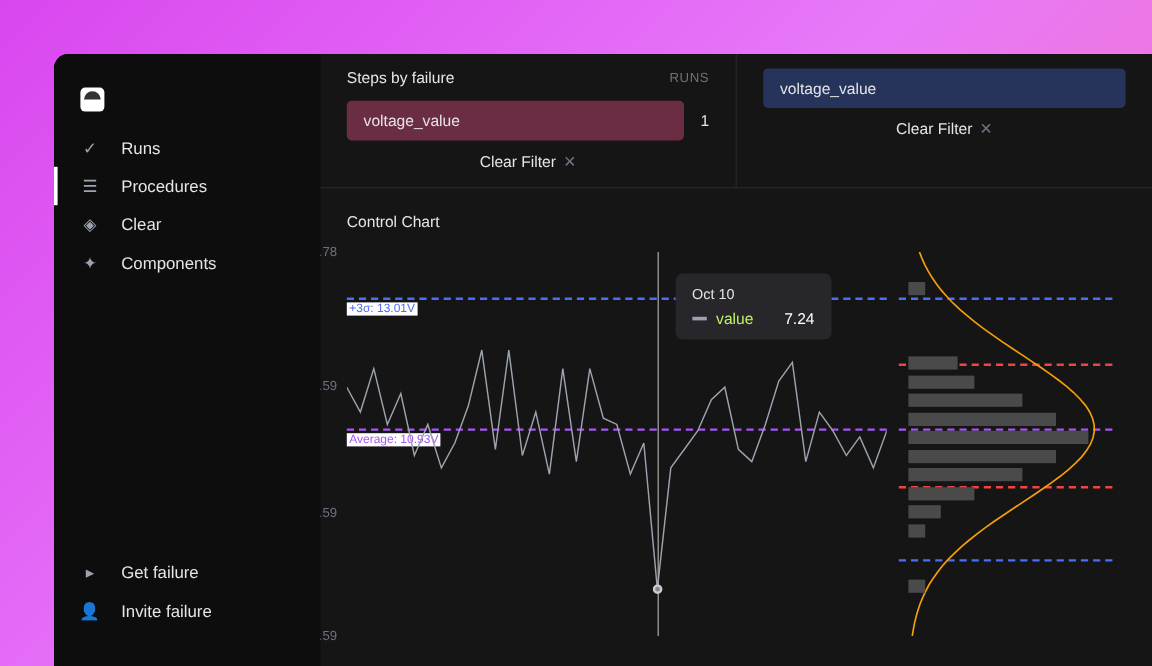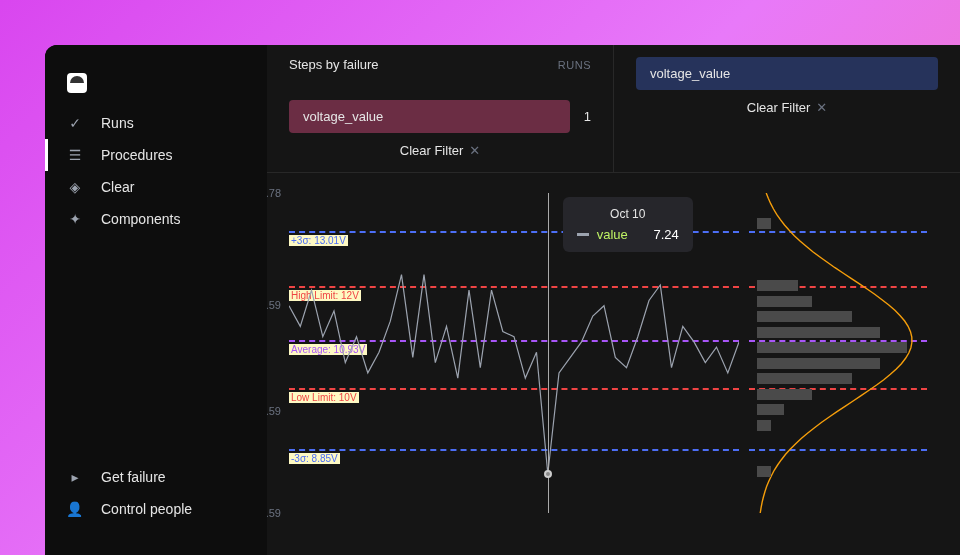--- a/index.html
+++ b/index.html
@@ -9,40 +9,40 @@
 .logo{width:20px;height:20px;background:#fff;border-radius:4px;margin:8px 0 14px 22px;position:relative}
 .logo::after{content:'';position:absolute;top:3px;left:3px;width:14px;height:7px;background:#333;border-radius:7px 7px 0 0}
 .nav{flex:1}
 .nav-item{display:flex;align-items:center;padding:8px 22px;color:#e5e5e5;font-size:14px;cursor:pointer}
 .nav-item.active{border-left:3px solid #fff;padding-left:19px;font-weight:500}
 .nav-item .icon{width:16px;height:16px;margin-right:18px;display:flex;align-items:center;justify-content:center;color:#9ca3af}
 .bottom-nav{padding-bottom:10px}
 .main{flex:1;background:#151515;overflow:hidden;display:flex;flex-direction:column}
 .panels{display:flex;border-bottom:1px solid #282828}
 .panel{flex:1;padding:12px 22px 14px;border-right:1px solid #282828}
-.panel-head{display:flex;justify-content:space-between;align-items:center;font-size:13px;color:#e5e5e5;margin-bottom:28px}
+.panel-head{display:flex;justify-content:space-between;align-items:center;font-size:13px;color:#e5e5e5;margin-bottom:12px}
 .panel-head .sub{color:#6b7280;font-size:11px;letter-spacing:0.5px}
 .chip-row{display:flex;align-items:center;gap:14px;margin-bottom:10px}
 .chip{flex:1;padding:9px 14px;border-radius:4px;font-size:13px;color:#e5e5e5}
 .chip.fail{background:#6b2d44}
 .chip.dur{background:#26335b}
 .chip-val{color:#e5e5e5;font-size:13px}
 .clear{text-align:center;font-size:13px;color:#e5e5e5;cursor:pointer}
 .clear .x{margin-left:6px;color:#6b7280}
 .chart-sec{padding:20px 22px}
 .chart-title{font-size:13px;color:#e5e5e5;margin-bottom:18px}
 .chart-wrap{display:flex;gap:18px}
 .chart-main{position:relative;width:450px;height:320px}
 .chart-side{position:relative;width:170px;height:320px}
 .ylabel{position:absolute;right:100%;margin-right:8px;font-size:11px;color:#6b7280;transform:translateY(-50%)}
 .refline{position:absolute;left:0;right:0;border-top:2px dashed;font-size:10px;padding:2px 0}
 .refline.blue{border-color:#4c6ef5;color:#4c6ef5}
 .refline.red{border-color:#ef4444;color:#ef4444}
 .refline.purple{border-color:#a855f7;color:#a855f7}
-.refline .lbl{background:#fef9c3;padding:0 2px}
+.refline .lbl{background:#ffffff;padding:0 2px}
 .tooltip{position:absolute;background:#26262b;border-radius:6px;padding:10px 14px;min-width:130px;z-index:10}
 .tt-date{font-size:12px;color:#e5e5e5;margin-bottom:6px}
 .tt-row{display:flex;align-items:center;gap:8px;font-size:13px}
 .tt-swatch{width:12px;height:3px;background:#9ca3af}
 .tt-label{color:#bef264}
 .tt-val{margin-left:auto;color:#fff;font-weight:500}
 svg{position:absolute;top:0;left:0}
 .hbar{position:absolute;background:#4a4a4a;height:11px}
 </style>
 </head>
@@ -69,21 +69,21 @@
         <span>Components</span>
       </div>
     </div>
     <div class="bottom-nav">
       <div class="nav-item">
         <span class="icon">▸</span>
         <span>Get failure</span>
       </div>
       <div class="nav-item">
         <span class="icon">👤</span>
-        <span>Control people</span>
+        <span>Invite failure</span>
       </div>
     </div>
   </div>
 
   <div class="main">
     <div class="panels">
       <div class="panel">
         <div class="panel-head">
           <span>Steps by failure</span>
           <span class="sub">RUNS</span>
@@ -100,40 +100,38 @@
         <div class="chip-row">
           <div class="chip dur">voltage_value</div>
         </div>
         <div class="clear">
           <span>Clear Filter</span><span class="x">✕</span>
         </div>
       </div>
     </div>
 
     <div class="chart-sec">
+      <div class="chart-title">Control Chart</div>
       <div class="chart-wrap">
         <div class="chart-main">
           <span class="ylabel" style="top:0%">13.78</span>
           <span class="ylabel" style="top:35%">11.59</span>
           <span class="ylabel" style="top:68%">9.59</span>
           <span class="ylabel" style="top:100%">7.59</span>
 
           <div class="refline blue" style="top:12%"><span class="lbl">+3σ: 13.01V</span></div>
-          <div class="refline red" style="top:29%"><span class="lbl">High Limit: 12V</span></div>
           <div class="refline purple" style="top:46%"><span class="lbl">Average: 10.93V</span></div>
-          <div class="refline red" style="top:61%"><span class="lbl">Low Limit: 10V</span></div>
-          <div class="refline blue" style="top:80%"><span class="lbl">-3σ: 8.85V</span></div>
 
           <svg id="linechart" width="450" height="320">
               <path d="M0.0,112.7L11.3,133.4L22.5,97.2L33.8,143.7L45.0,117.9L56.3,169.6L67.5,143.7L78.8,179.9L90.0,159.2L101.3,128.2L112.5,81.7L123.8,164.4L135.0,81.7L146.3,169.6L157.5,133.4L168.8,185.1L180.0,97.2L191.3,174.7L202.5,97.2L213.8,138.5L225.0,143.7L236.3,185.1L247.5,159.2L258.8,280.7L270.0,179.9L281.3,164.4L292.5,148.9L303.8,123.0L315.0,112.7L326.3,164.4L337.5,174.7L348.8,143.7L360.0,107.5L371.3,92.0L382.5,174.7L393.8,133.4L405.0,148.9L416.3,169.6L427.5,154.1L438.8,179.9L450.0,148.9" fill="none" stroke="#9ca3af" stroke-width="1.2"></path>
             </svg>
           <div id="vline" style="position: absolute; width: 1px; background: rgb(170, 170, 170); top: 0px; bottom: 0px; left: 258.75px;"></div>
           <div id="dot" style="position: absolute; width: 8px; height: 8px; border-radius: 50%; background: rgb(136, 136, 136); border: 2px solid rgb(204, 204, 204); transform: translate(-50%, -50%); left: 258.75px; top: 280.711px;"></div>
 
-          <div class="tooltip" id="tooltip" style="left: 273.75px; top: 4px; text-align: center;">
+          <div class="tooltip" id="tooltip" style="left: 273.75px; top: 18px;">
             <div class="tt-date">Oct 10</div>
             <div class="tt-row">
               <span class="tt-swatch"></span>
               <span class="tt-label">value</span>
               <span class="tt-val">7.24</span>
             </div>
           </div>
         </div>
         <div class="chart-side" id="hist">
           <div class="refline blue" style="top:12%;left:-8px"></div>

